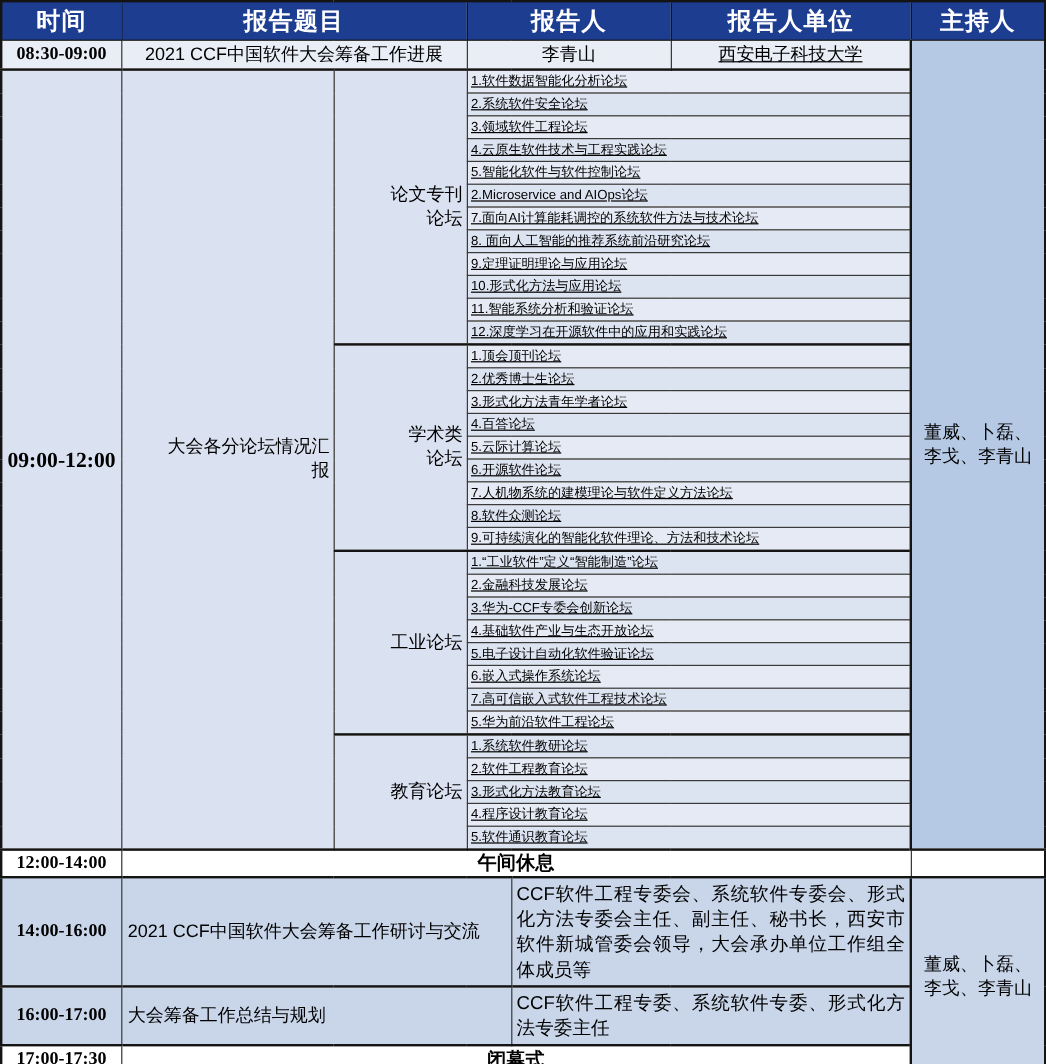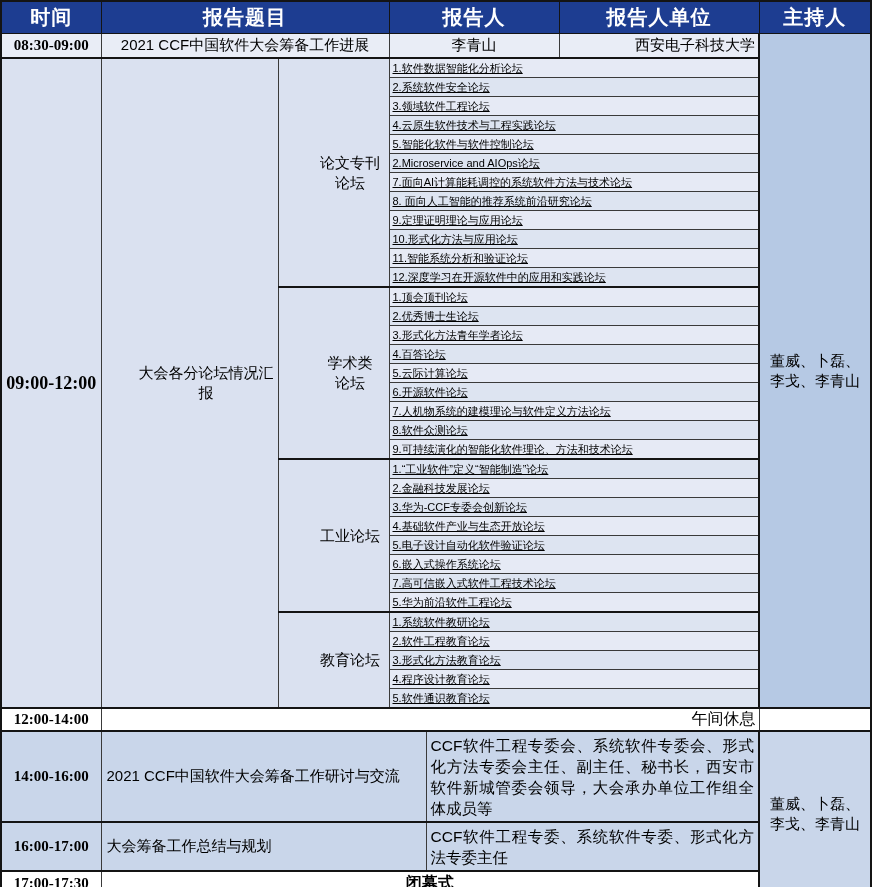--- a/index.html
+++ b/index.html
@@ -21,34 +21,34 @@
   table{border-collapse:collapse;table-layout:fixed;width:870px;
         border:2px solid var(--border-dark);border-bottom:5px solid #1a1a1a;}
   th,td{border:1px solid var(--border);overflow:hidden;padding:0 3px;vertical-align:middle;}
   thead th{background:var(--header-bg);color:var(--header-text);font-size:20px;font-weight:bold;
            height:31px;text-align:center;letter-spacing:1px;border-color:var(--border-dark);}
   .time-cell{font-family:"Liberation Serif","DejaVu Serif",serif;font-weight:bold;
              font-size:15px;text-align:center;white-space:nowrap;margin-left:42px;}
   .opening-row td{background:var(--light-row);height:23px;font-size:15px;}
   .opening-row .title{text-align:center;margin-left:36px;}
   .opening-row .speaker{text-align:center;}
-  .opening-row .affiliation{text-align:right;}
+  .opening-row .affiliation{text-align:center;text-decoration:underline;}
   td.host-cell{background:var(--host-bg);text-align:center;font-size:15px;line-height:20px;
                white-space:pre-line;border-left:2px solid var(--border-dark);}
   tr.forum-row{height:19px;}
   td.forum-cell{font-size:11px;line-height:18px;text-align:left;background:var(--forum-row);white-space:nowrap;text-decoration:underline;}
   td.forum-cell.alt{background:var(--forum-row-alt);}
-  td.session-cell{background:var(--session-bg);text-align:center;font-size:15px;
+  td.session-cell{background:var(--session-bg);text-align:right;font-size:15px;
                   white-space:pre-line;line-height:20px;padding-left:36px;}
   td.session-time{font-family:"Liberation Serif","DejaVu Serif",serif;font-weight:bold;
                   background:var(--session-bg);text-align:center;font-size:18px;}
   tr.group-start td{border-top:2px solid var(--border-dark);}
   tr.thick-top td{border-top:2px solid var(--border-dark);}
   .break-row td{background:var(--break-row);height:21px;}
-  .break-row .break-label{font-weight:normal;font-size:16px;text-align:right;}
+  .break-row .break-label{font-weight:bold;font-size:16px;text-align:center;}
   .afternoon-row td{background:var(--bottom-row);font-size:15px;}
   .afternoon-row .a-title{text-align:left;padding-left:5px;margin-top:20px;}
   .afternoon-row .a-participants{text-align:justify;line-height:21px;font-size:15.5px;padding:2px 4px;}
   .row-1400 td{height:85px;}
   .row-1600 td{height:43px;}
   .closing-row td{background:var(--break-row);height:23px;}
   .closing-row .closing-label{font-weight:bold;font-size:16px;text-align:center;}
 </style>
 </head>
 <body>

